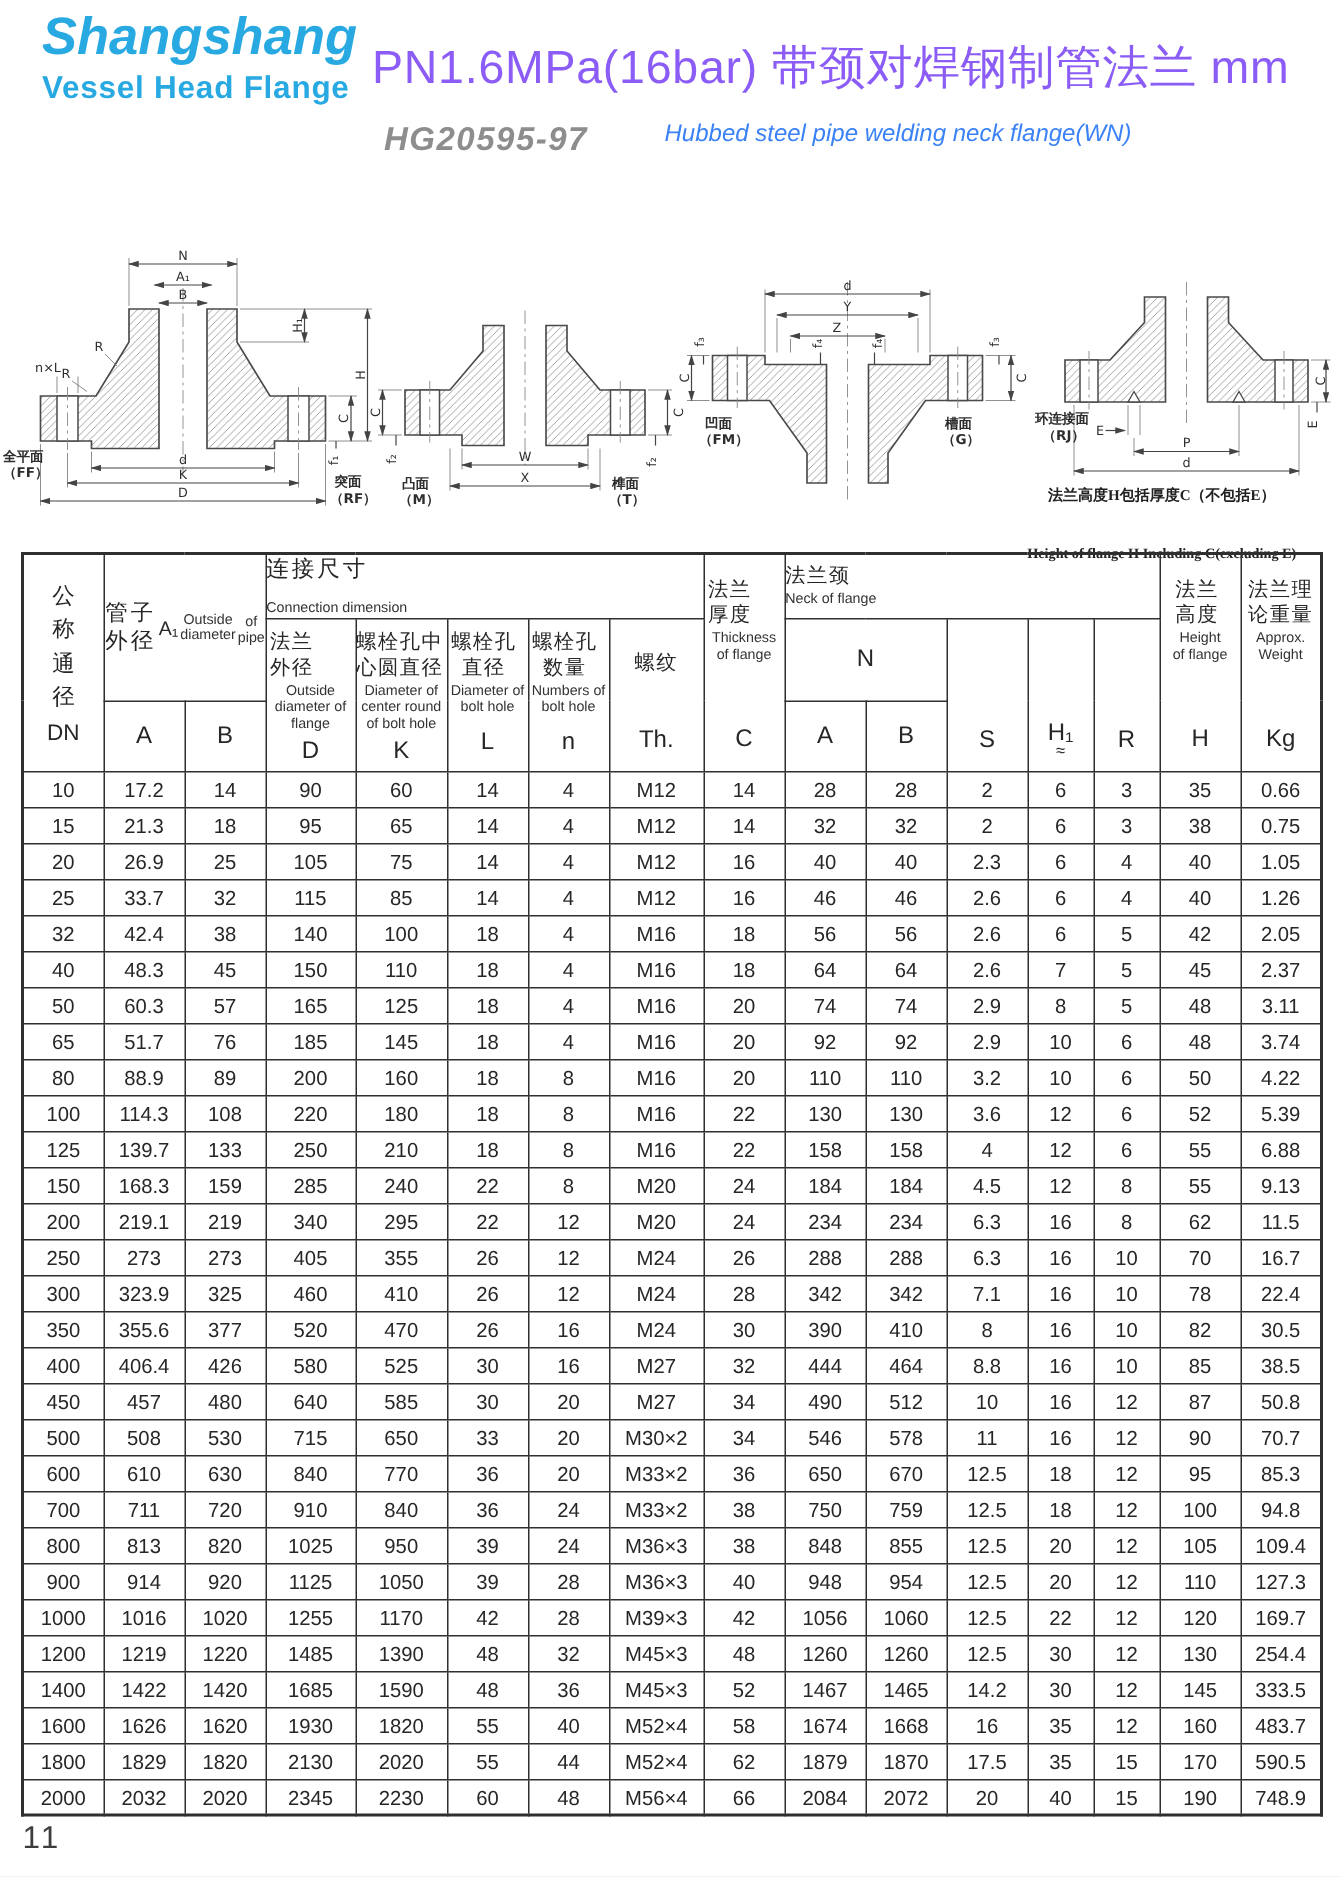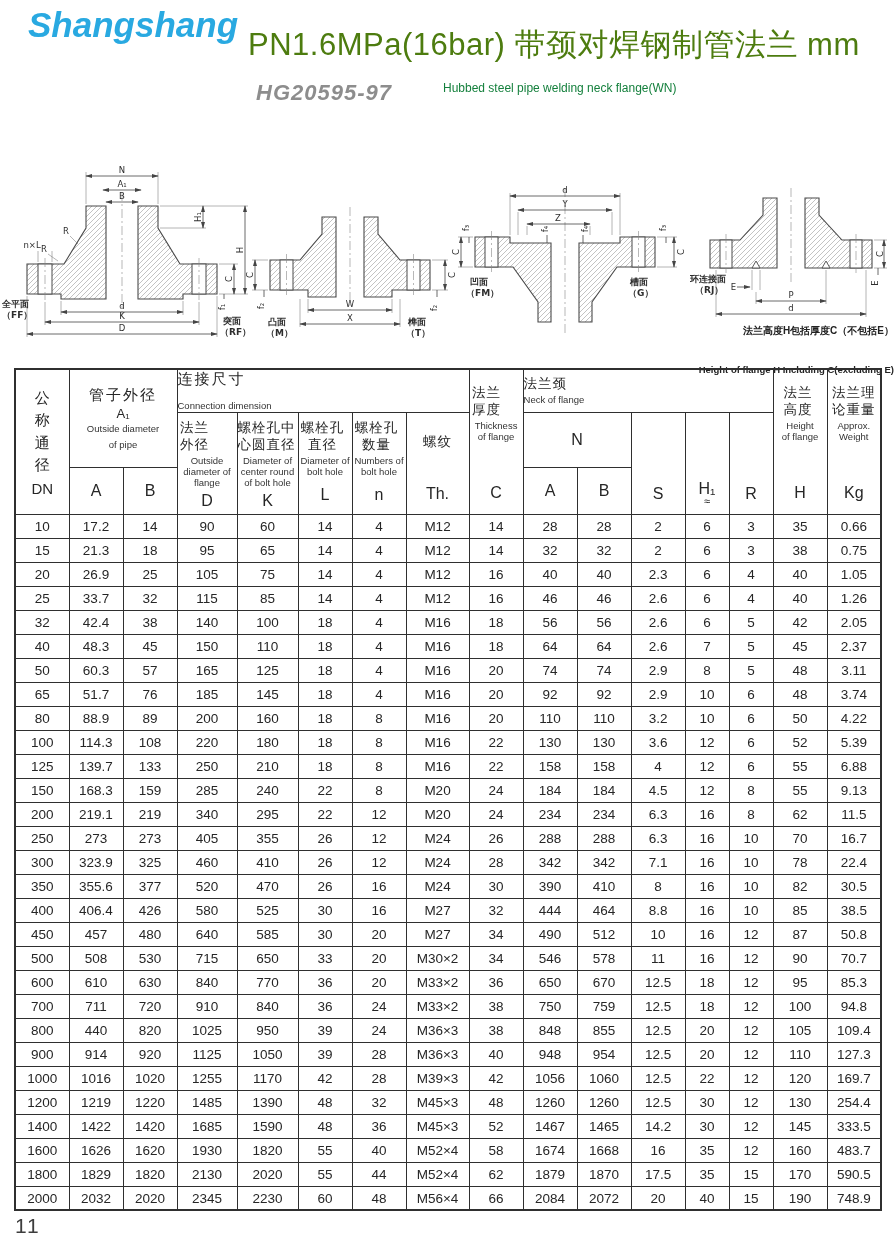--- a/index.html
+++ b/index.html
@@ -5,38 +5,38 @@
   :root{ --brand:#29a9e1; --ink:#262626; --line:#2f2f2f; --subtle:#8d8d8d; }
   *{margin:0;padding:0;box-sizing:border-box;}
   html,body{background:#e8e8e8;}
   body{font-family:"Liberation Sans","DejaVu Sans",sans-serif;color:var(--ink);}
   #page{position:relative;width:894px;height:1251px;background:#fff;margin:0 auto;overflow:hidden;}
 
   
   .logo{position:absolute;left:28px;top:6px;color:var(--brand);}
   .logo-line1{font-size:35px;font-weight:bold;font-style:italic;letter-spacing:0;line-height:1.1;}
   .logo-line2{font-size:21px;font-weight:bold;margin-top:2px;letter-spacing:.5px;}
-  .title-main{position:absolute;left:248px;top:24px;font-size:31px;color:#4d7c0f;letter-spacing:.5px;white-space:nowrap;}
+  .title-main{position:absolute;left:248px;top:24px;font-size:31px;color:#8b5cf6;letter-spacing:.5px;white-space:nowrap;}
   .std-code{position:absolute;left:256px;top:80px;font-size:22px;font-weight:bold;font-style:italic;color:var(--subtle);letter-spacing:1px;}
-  .subtitle{position:absolute;left:443px;top:81px;font-size:12px;color:#15803d;white-space:nowrap;}
+  .subtitle{position:absolute;left:443px;top:81px;font-size:16px;color:#3b82f6;white-space:nowrap;font-style:italic;}
 
   
   .drawing{position:absolute;}
   svg text{font-family:"DejaVu Sans",sans-serif;font-size:8.5px;fill:#2e2e2e;text-anchor:middle;}
   svg text.face{font-size:9px;font-weight:600;text-anchor:start;}
   svg text.endanch{text-anchor:end;}
   .solid{fill:url(#hch);stroke:#4a4a4a;stroke-width:1.1;}
   .hole{fill:#fff;stroke:#4a4a4a;stroke-width:1;}
   .notch{fill:#fff;stroke:#4a4a4a;stroke-width:.9;}
   .cl{stroke:#888;stroke-width:.6;stroke-dasharray:9 3 2 3;fill:none;}
   .dim{stroke:#444;stroke-width:.8;marker-start:url(#ar);marker-end:url(#ar);}
   .dimp{stroke:#444;stroke-width:.8;}
   .dime{stroke:#444;stroke-width:.8;marker-end:url(#ar);}
   .ext{stroke:#777;stroke-width:.55;}
-  .caption{position:absolute;left:655px;top:324px;width:239px;text-align:right;line-height:1.35;}
+  .caption{position:absolute;left:655px;top:324px;width:239px;text-align:center;line-height:1.35;font-family:Liberation Serif, serif;}
   .caption .cap-cn{font-size:10px;font-weight:600;color:#222;}
   .caption .cap-en{font-size:9.5px;font-weight:600;color:#222;margin-top:26px;}
 
   
   #spec-table{position:absolute;left:14px;top:368px;width:866px;border-collapse:collapse;table-layout:fixed;border:2px solid var(--line);}
   #spec-table th,#spec-table td{border:1px solid var(--line);padding:0;text-align:center;vertical-align:middle;font-weight:normal;color:var(--ink);}
   tr.hr1{height:42px;} tr.hr2{height:55px;margin-left:20px;} tr.hr3{height:47px;}
   tbody td{height:24px;font-size:13.5px;}
   .stack{display:flex;flex-direction:column;align-items:center;}
   .sp23 .stack{height:99px;justify-content:space-between;padding-top:6px;}
@@ -45,32 +45,33 @@
   .letter .approx{font-size:11px;line-height:.9;}
   .lo .stack{justify-content:flex-end;padding-top:0;}
   .cn{font-size:13.5px;line-height:1.25;letter-spacing:1px;}
   .cn-lg{font-size:15px;letter-spacing:2px;}
   .en{font-size:9.5px;color:#333;line-height:1.15;margin-top:2px;}
   .conn-line{display:flex;align-items:baseline;justify-content:center;gap:10px;flex-direction:column;}
   .neck-stack{display:flex;flex-direction:column;align-items:flex-start;justify-content:center;height:40px;}
   .dn-stack{display:flex;flex-direction:column;align-items:center;justify-content:center;height:141px;}
   .dn-v{width:17px;font-size:15px;line-height:1.5;word-break:break-all;letter-spacing:0;}
   .dn-code{font-size:15px;margin-top:3px;}
-  .pipe-stack{display:flex;flex-direction:column;align-items:center;justify-content:center;height:95px;gap:1px;}
+  .pipe-stack{display:flex;flex-direction:row;align-items:center;justify-content:center;height:95px;gap:1px;}
   .sym{font-size:13px;}
 
   .page-number{position:absolute;left:15px;top:1214px;font-size:21px;color:#3d3d3d;letter-spacing:2px;}
 </style>
 </head>
 <body>
 
 <div id="page">
 
   <div class="logo">
     <div class="logo-line1">Shangshang</div>
+    <div class="logo-line2">Vessel Head Flange</div>
   </div>
 
   <div class="title-main">PN1.6MPa(16bar) 带颈对焊钢制管法兰  mm</div>
   <div class="std-code">HG20595-97</div>
   <div class="subtitle">Hubbed steel pipe welding neck flange(WN)</div>
 
   <svg class="drawing" style="left:2px;top:146px;" width="250" height="205" viewBox="0 0 250 205">
     <defs>
       <pattern id="hch" patternUnits="userSpaceOnUse" width="5" height="5">
         <path d="M0,5 L5,0" stroke="#9a9a9a" stroke-width="0.6"></path>
@@ -814,21 +815,21 @@
           <td>759</td>
           <td>12.5</td>
           <td>18</td>
           <td>12</td>
           <td>100</td>
           <td>94.8</td>
         </tr>
 
         <tr>
           <td>800</td>
-          <td>440</td>
+          <td>813</td>
           <td>820</td>
           <td>1025</td>
           <td>950</td>
           <td>39</td>
           <td>24</td>
           <td>M36×3</td>
           <td>38</td>
           <td>848</td>
           <td>855</td>
           <td>12.5</td>

